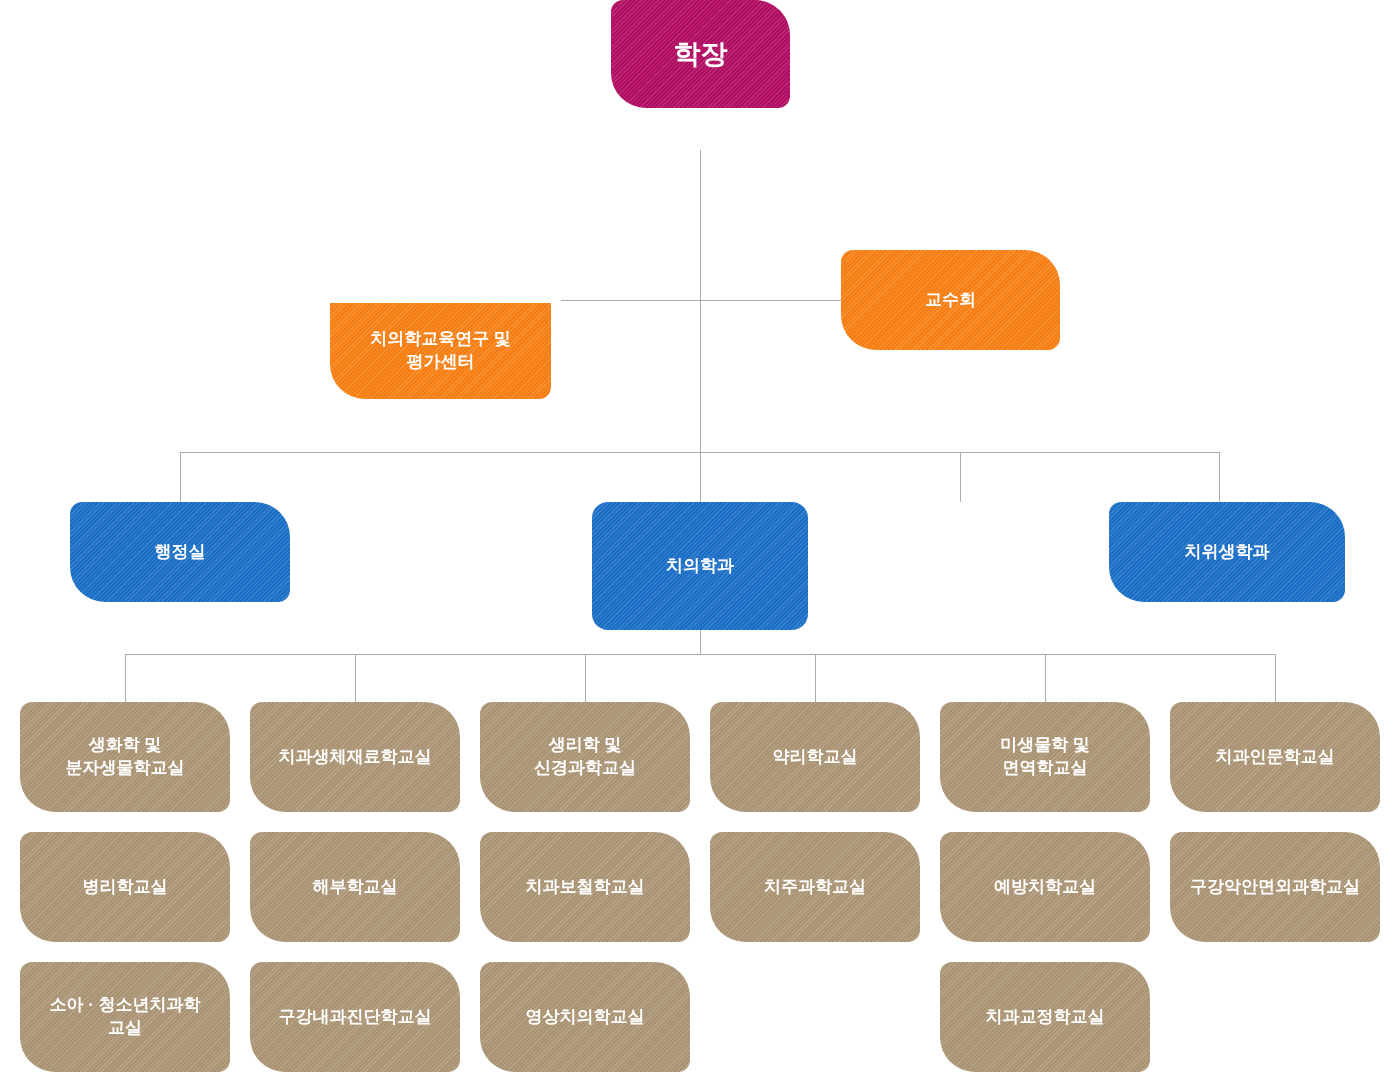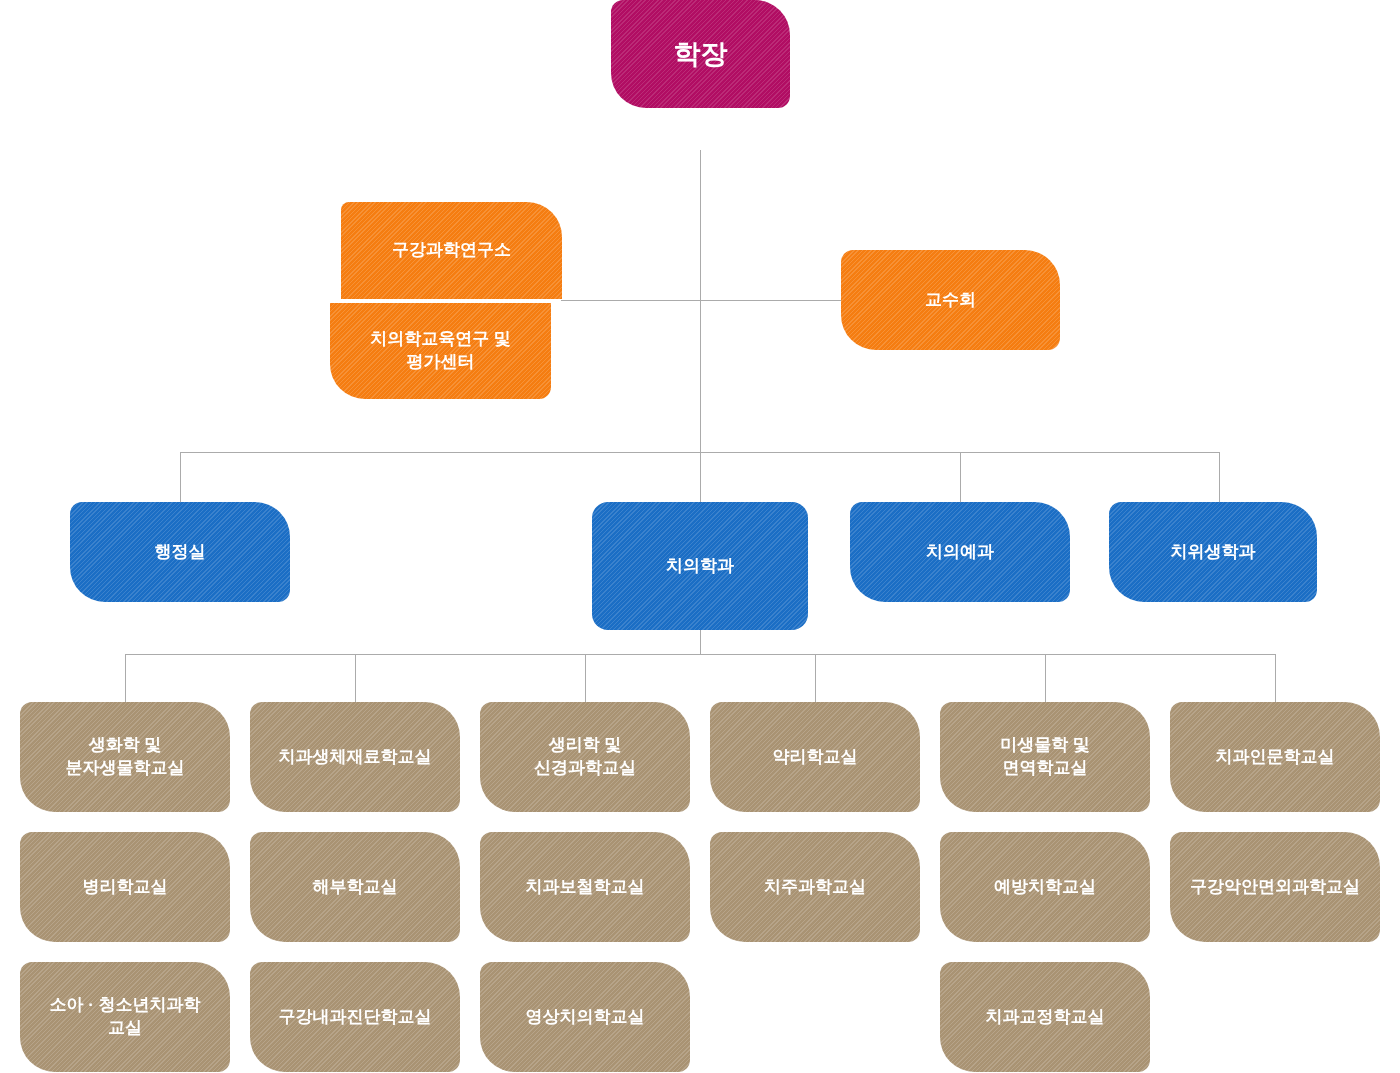--- a/index.html
+++ b/index.html
@@ -52,21 +52,21 @@
 
   
   #inst{left:341px;top:202px;width:221px;height:97px;border-radius:8px 35px 0 0;}
   #educenter{left:330px;top:303px;width:221px;height:96px;border-radius:0 0 12px 35px;}
   #council{left:841px;top:250px;width:219px;height:100px;}
 
   
   #dept-admin{left:70px;top:502px;width:220px;height:100px;}
   #dept-dent{left:592px;top:502px;width:216px;height:128px;border-radius:16px;}
   #dept-pre{left:850px;top:502px;width:220px;height:100px;}
-  #dept-hyg{left:1109px;top:502px;width:208px;height:100px;}
+  #dept-hyg{left:1109px;top:502px;width:236px;height:100px;}
 
   
   .tanbox{width:210px;height:110px;}
   .row1{top:702px;} .row2{top:832px;} .row3{top:962px;}
   .col1{left:20px;} .col2{left:250px;} .col3{left:480px;}
   .col4{left:710px;} .col5{left:940px;} .col6{left:1170px;}
 
   
   #ln-trunk{left:700px;top:150px;width:1px;height:302px;}
   #ln-mid-h{left:561px;top:300px;width:280px;height:1px;}
@@ -102,39 +102,33 @@
   <div class="line" id="ln-c2"></div>
   <div class="line" id="ln-c3"></div>
   <div class="line" id="ln-c4"></div>
   <div class="line" id="ln-c5"></div>
   <div class="line" id="ln-c6"></div>
 
   <div class="node fill-dean" id="dean">
     <span class="label">학장</span>
   </div>
 
-  <div class="node fill-orange" id="inst">
-    <span class="label">구강과학연구소</span>
-  </div>
   <div class="node fill-orange" id="educenter">
     <span class="label">치의학교육연구 및
 평가센터</span>
   </div>
   <div class="node fill-orange rounded" id="council">
     <span class="label">교수회</span>
   </div>
 
   <div class="node fill-blue rounded" id="dept-admin">
     <span class="label">행정실</span>
   </div>
   <div class="node fill-blue rounded" id="dept-dent">
     <span class="label">치의학과</span>
-  </div>
-  <div class="node fill-blue rounded" id="dept-pre">
-    <span class="label">치의예과</span>
   </div>
   <div class="node fill-blue rounded" id="dept-hyg">
     <span class="label">치위생학과</span>
   </div>
 
   <div class="node fill-tan rounded tanbox row1 col1">
     <span class="label">생화학 및
 분자생물학교실</span>
   </div>
   <div class="node fill-tan rounded tanbox row1 col2">

